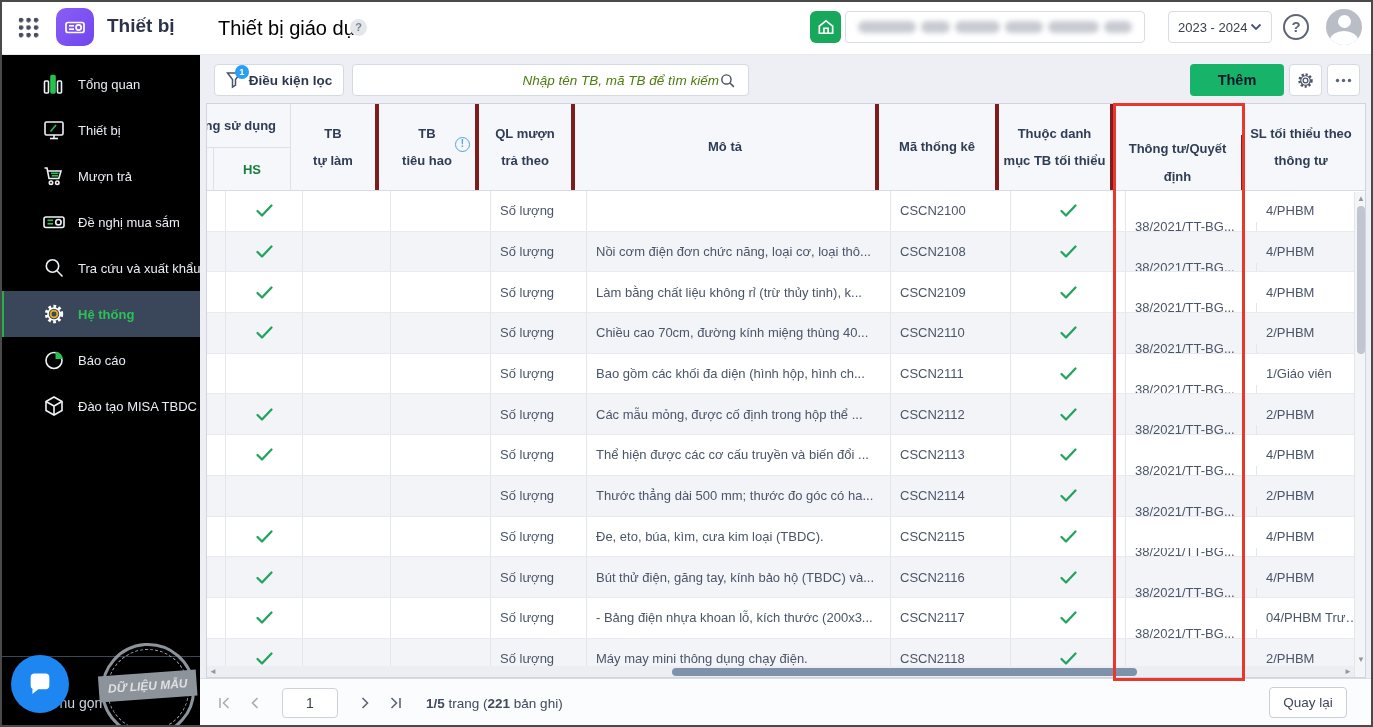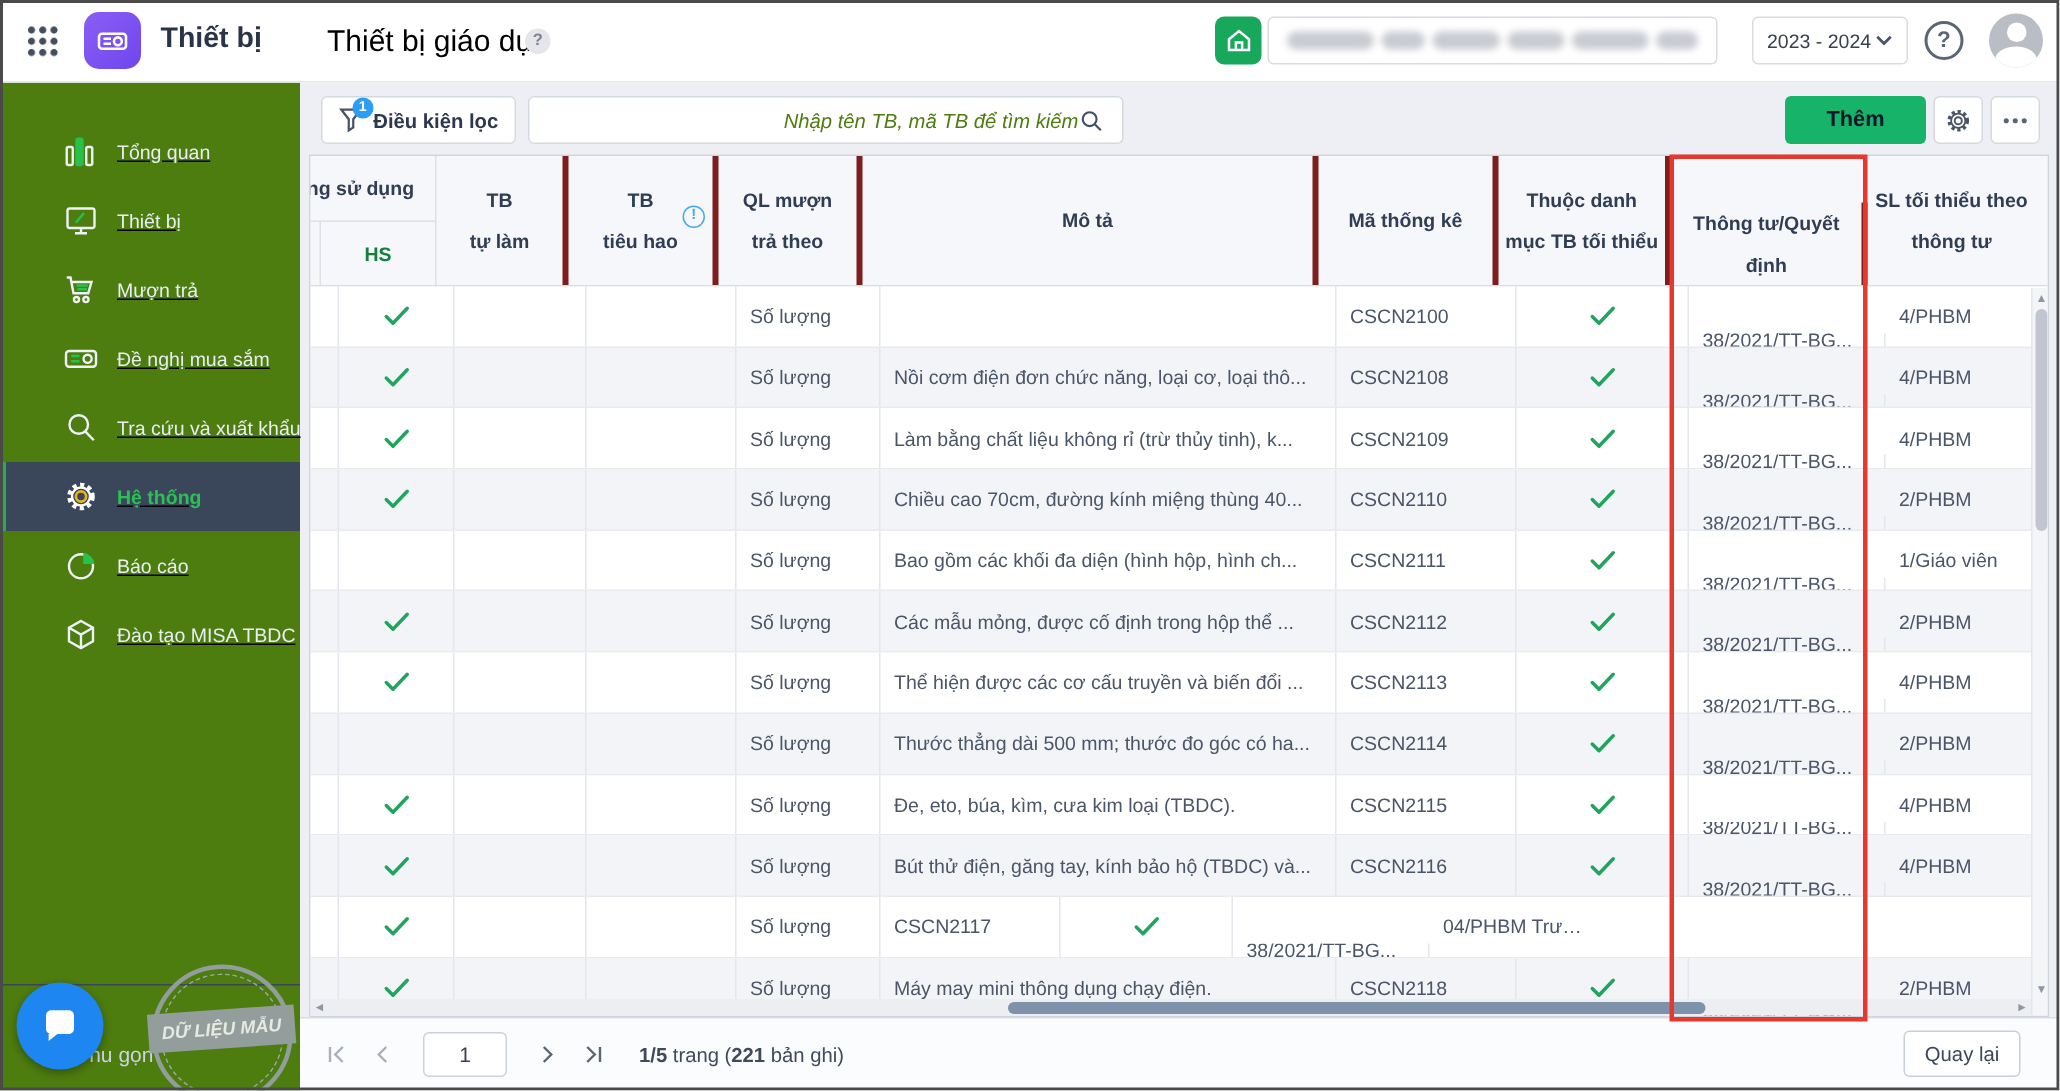--- a/index.html
+++ b/index.html
@@ -19,21 +19,21 @@
   .homebtn { position:absolute; left:810px; top:11px; width:31px; height:32px; border-radius:6px; background:#18a85c; display:flex; align-items:center; justify-content:center; }
   .schoolbox { position:absolute; left:845px; top:11px; width:300px; height:32px; border:1px solid #d8dce3; border-radius:4px; background:#fff; display:flex; align-items:center; gap:5px; padding:0 12px; }
   .blob { height:12px; border-radius:6px; background:#c8cbd2; filter:blur(2.5px); }
   .yearsel { position:absolute; left:1168px; top:11px; width:104px; height:32px; border:1px solid #d8dce3; border-radius:4px; background:#fff; display:flex; align-items:center; justify-content:space-between; padding:0 9px; font-size:13px; color:#39404e; white-space:nowrap; }
   .helpbtn { position:absolute; left:1283px; top:14px; width:26px; height:26px; border:2px solid #5c6574; border-radius:50%; color:#5c6574; font-size:15px; font-weight:bold; text-align:center; line-height:22px; }
   .avatar { position:absolute; left:1326px; top:9px; width:36px; height:36px; border-radius:50%; background:#b9bdc5; overflow:hidden; }
   .avatar .head { position:absolute; left:11.5px; top:6px; width:13px; height:13px; border-radius:50%; background:#fff; }
   .avatar .bod { position:absolute; left:4px; top:22px; width:28px; height:18px; border-radius:50%; background:#fff; }
 
   
-  .sidebar { position:absolute; left:0; top:55px; width:200px; height:672px; background:#4d7c0f; z-index:4; padding-top:23px;text-decoration:underline; }
+  .sidebar { position:absolute; left:0; top:55px; width:200px; height:672px; background:#000000; z-index:4; padding-top:6px; }
   .sitem { position:relative; height:46px; display:flex; align-items:center; padding-left:42px; cursor:pointer; }
   .sitem .sicon { width:24px; height:24px; margin-right:12px; flex:0 0 24px; }
   .sitem .slabel { font-size:13px; color:#e9edf4; white-space:nowrap; }
   .sitem.active { background:#3a4659; }
   .sitem.active::before { content:""; position:absolute; left:0; top:0; width:4px; height:100%; background:#22b14c; }
   .sitem.active .slabel { color:#2bc155; font-weight:bold; }
   .sdivider { position:absolute; left:0; top:601px; width:200px; border-top:1px solid #3b4759; }
   .collapse { position:absolute; left:30px; top:640px; display:flex; align-items:center; color:#ccd4e0; font-size:14px; }
   .collapse .chv { margin-right:10px; font-size:13px; }
   .stamp { position:absolute; left:101px; top:588px; width:94px; height:94px; opacity:.92; transform:rotate(-4deg); }
@@ -587,20 +587,23 @@
           <div class="tcell c0"></div>
           <div class="tcell c1 center">
             <svg width="19" height="15" viewBox="0 0 19 15">
               <path d="M2.5 8 L7 12.5 L16.5 2.5" stroke="#21a45d" stroke-width="2.3" fill="none" stroke-linecap="round" stroke-linejoin="round"></path>
             </svg>
           </div>
           <div class="tcell c2"></div>
           <div class="tcell c3"></div>
           <div class="tcell c4">
             <span class="tx">Số lượng</span>
+          </div>
+          <div class="tcell c5">
+            <span class="tx">- Bảng điện nhựa khoan lỗ, kích thước (200x3...</span>
           </div>
           <div class="tcell c6">
             <span class="tx">CSCN2117</span>
           </div>
           <div class="tcell c7 center">
             <svg width="19" height="15" viewBox="0 0 19 15">
               <path d="M2.5 8 L7 12.5 L16.5 2.5" stroke="#21a45d" stroke-width="2.3" fill="none" stroke-linecap="round" stroke-linejoin="round"></path>
             </svg>
           </div>
           <div class="tcell c8">

